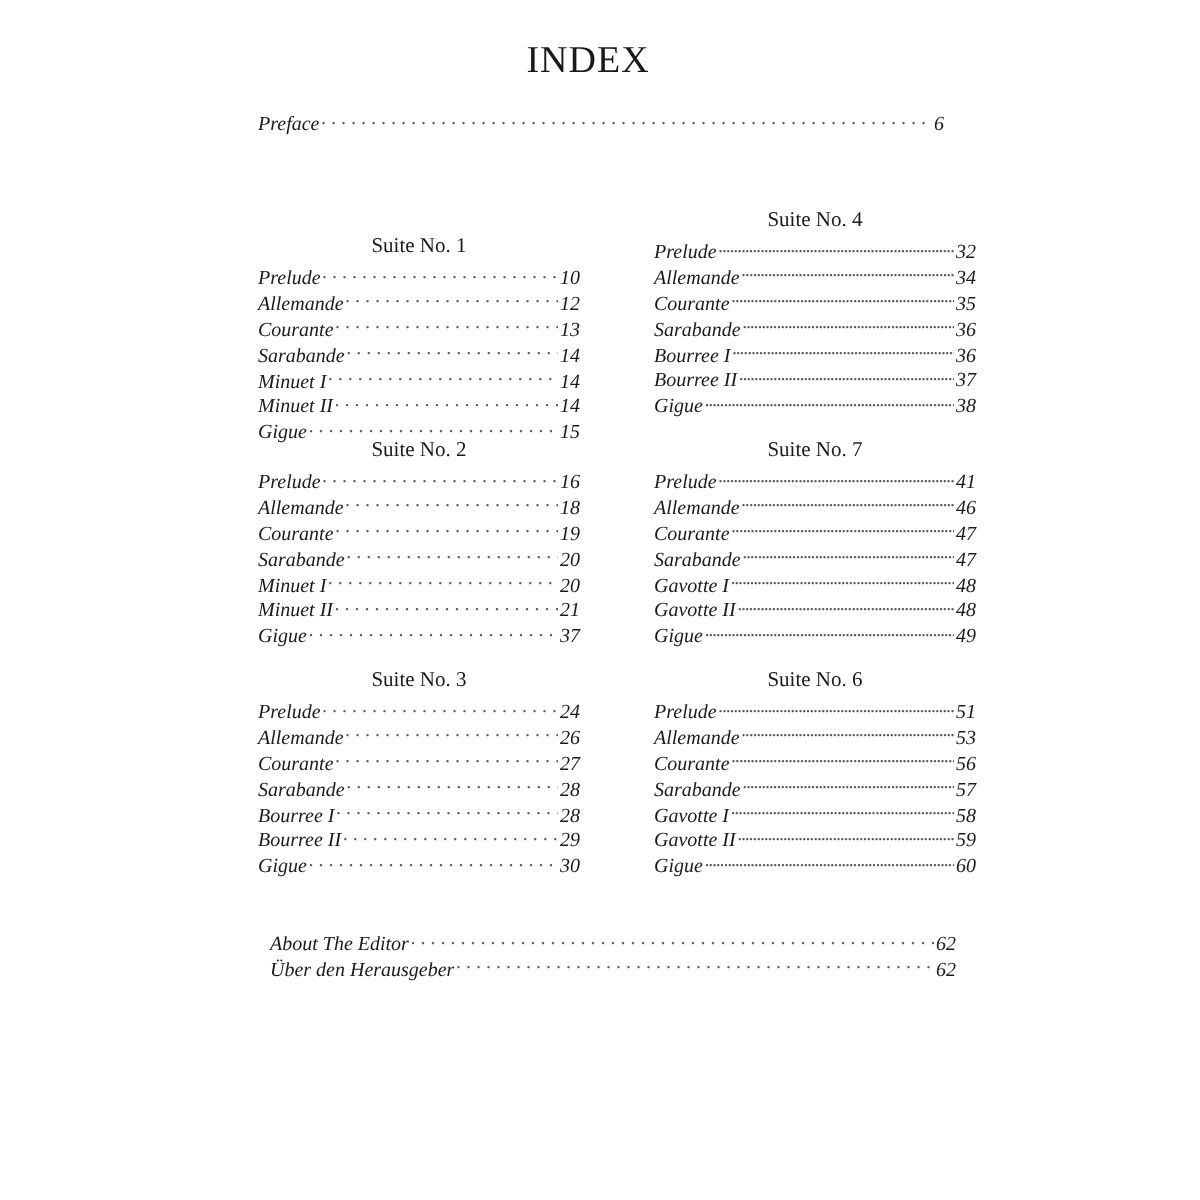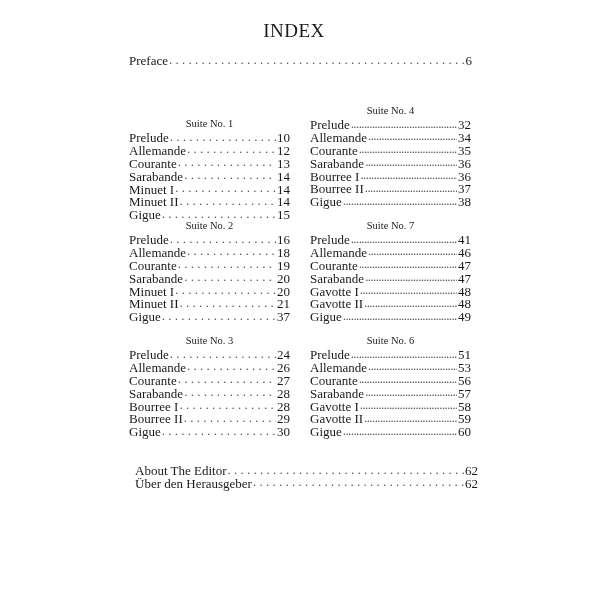--- a/index.html
+++ b/index.html
@@ -1,31 +1,31 @@
 <!DOCTYPE html>
 <html><head>
   <meta charset="utf-8">
   <style>
     html, body { margin: 0; padding: 0; background: #ffffff; }
     body { width: 600px; height: 600px; position: relative; overflow: hidden;
       font-family: "Liberation Serif", "DejaVu Serif", serif; color: #1a1a1a; }
     .title { position: absolute; left: 0; width: 588px; top: 20px; text-align: center;
       font-size: 19px; letter-spacing: 0.5px; }
-    .entry { display: flex; align-items: baseline; font-size: 13px; height: 12.9px; line-height: 12.9px; white-space: nowrap; }
+    .entry { display: flex; align-items: baseline; font-size: 10px; height: 12.9px; line-height: 12.9px; white-space: nowrap; font-style: italic; }
     .entry .lbl { flex: 0 0 auto; }
     .entry .lead { flex: 1 1 auto; overflow: hidden; margin: 0 1px; position: relative; height: 10px; }
     .entry .lead::before { content: ". . . . . . . . . . . . . . . . . . . . . . . . . . . . . . . . . . . . . . . . . . . . . . . . . . . . . . . . . . . . . . . . . . . . . . . . . . . . . . . . . . . . . . . . . . . . . . . . . . . . . . . . . . . . . . . . . . . . . . . . . . . . . . . . . . . . . . . . . . . . . . . . . . . . . . . . . . . . . . . . ";
       position: absolute; left: 0; top: -1.5px; white-space: nowrap; color: #555; }
     .entry.tight .lead::before { content: "............................................................................................................................................................................................................................................................................................................................";
       letter-spacing: -0.6px; }
     .entry .pg { flex: 0 0 auto; text-align: right; }
     .block { position: absolute; }
     .top-block { left: 129px; top: 55px; width: 343px; }
     .col-left { left: 129px; width: 161px; }
-    .col-right { left: 310px; width: 161px; }
+    .col-right { left: 327px; width: 161px; }
     .suite-title { text-align: center; font-size: 10.5px; height: 14px; line-height: 14px; margin-bottom: 1px; }
     .s1 { top: 117px; } .s4 { top: 104px; }
     .s2 { top: 219px; } .s5 { top: 219px; }
     .s3 { top: 334px; } .s6 { top: 334px; }
     .bottom-block { left: 135px; top: 465px; width: 343px; }
   </style>
 </head>
 <body>
 
 <div class="title">INDEX</div>

